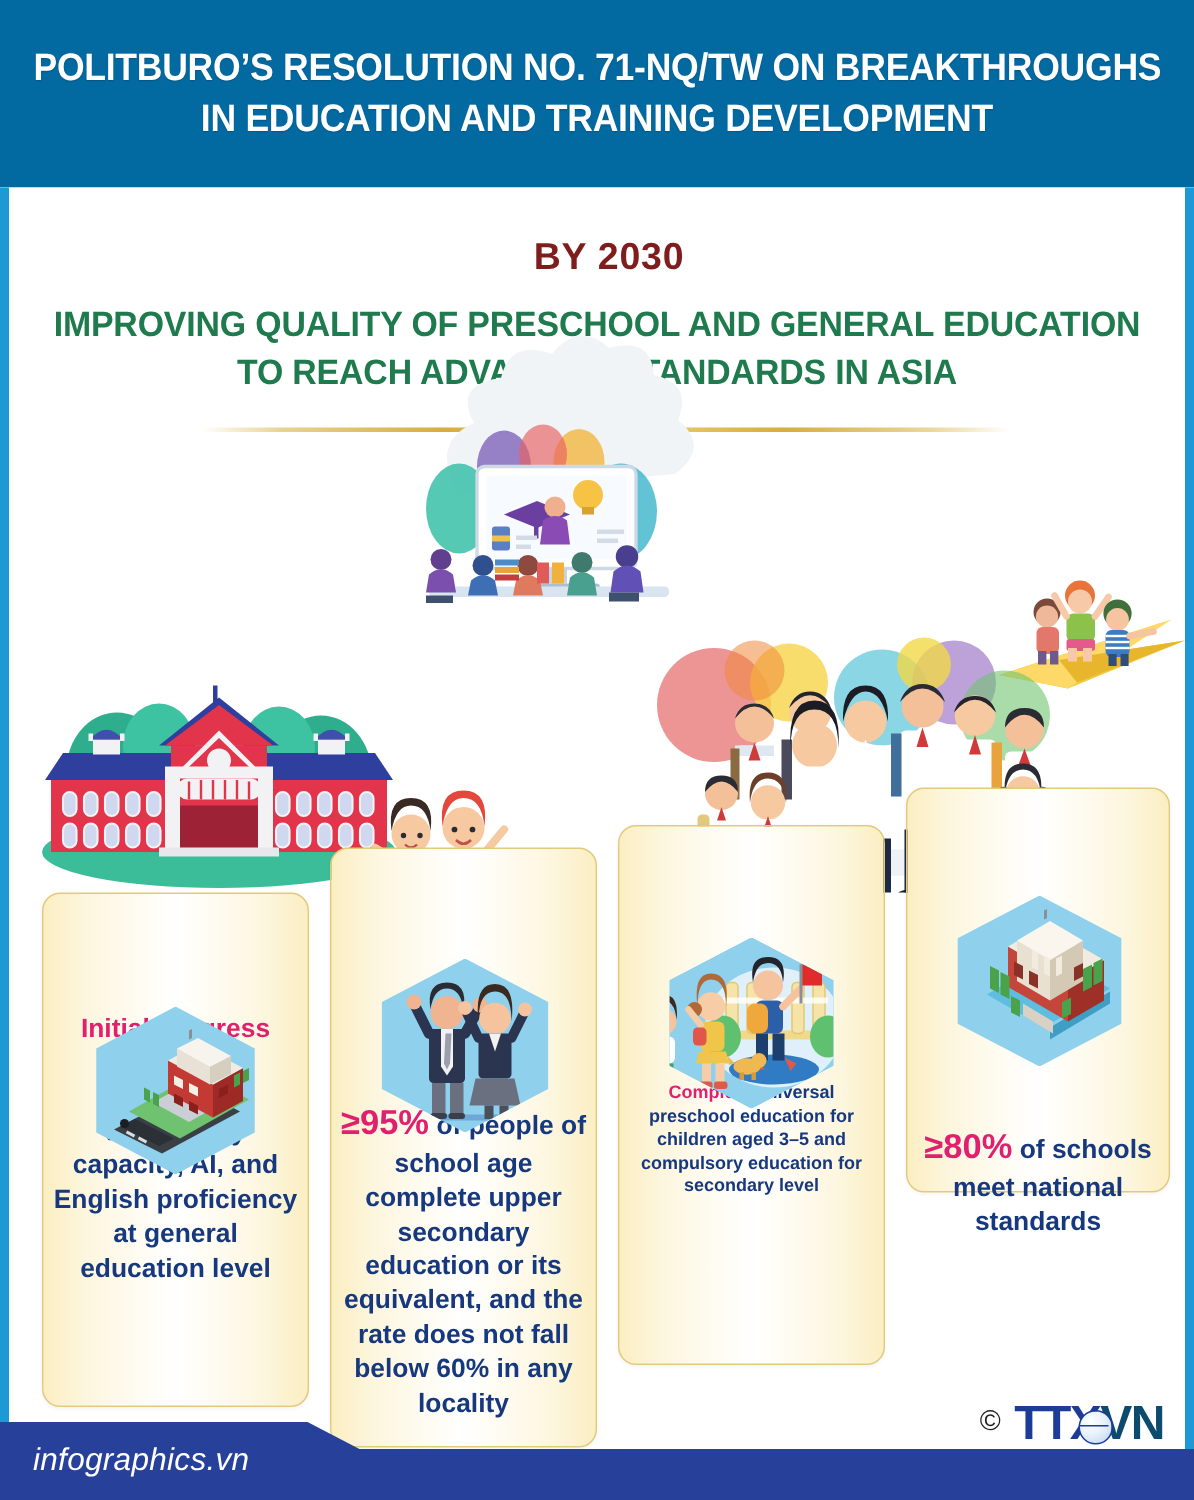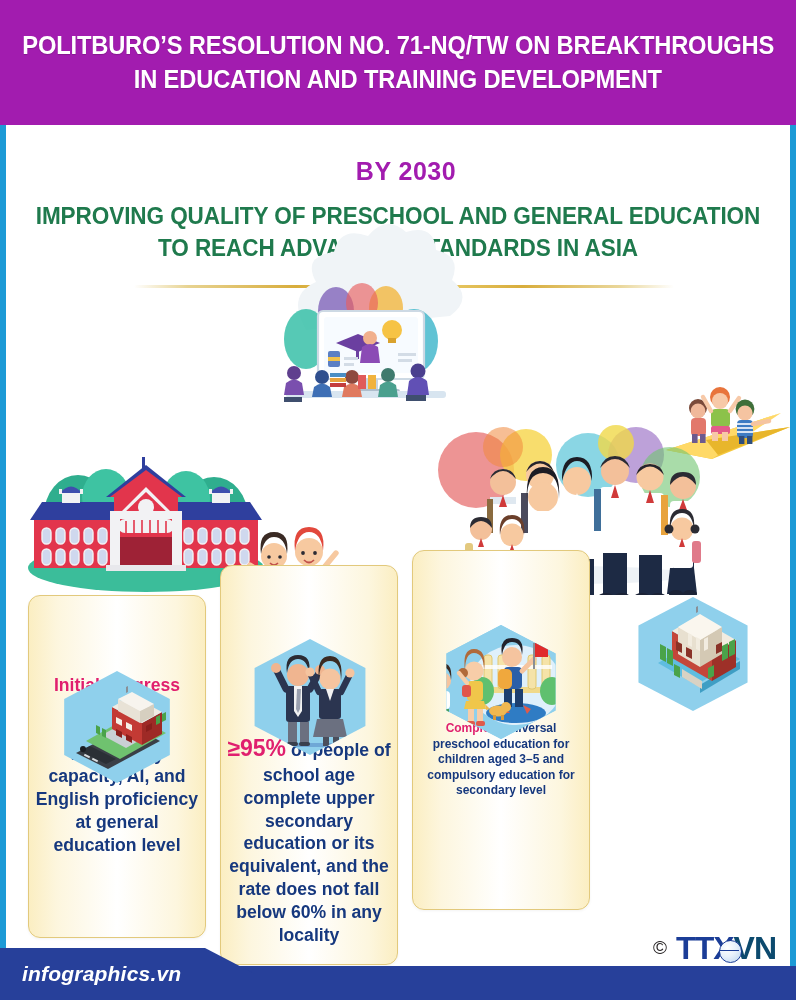--- a/index.html
+++ b/index.html
@@ -6,21 +6,21 @@
   body{
     width:796px;height:1000px;overflow:hidden;
     background:#ffffff;
     font-family:"Liberation Sans", sans-serif;
   }
   .page{position:relative;width:796px;height:1000px;background:#fff;overflow:hidden;}
 
   
   .header{
     position:absolute;left:0;top:0;width:796px;height:125px;
-    background:#a21caf;
+    background:#0369a1;
     display:flex;flex-direction:column;align-items:center;justify-content:center;
   }
   .header .hline{
     color:#ffffff;
     font-family:"Liberation Sans Narrow","Liberation Sans",sans-serif;
     font-weight:bold;
     font-size:25.5px;
     letter-spacing:-0.2px;
     line-height:1.32;
     text-align:center;
@@ -35,21 +35,21 @@
     background:#ffffff;
     border-left:6px solid #1d9ad6;
     border-right:6px solid #1d9ad6;
     box-sizing:border-box;
   }
 
   
   .by-year{
     position:absolute;left:16px;right:0;top:32px;
     text-align:center;
-    color:#a21caf;
+    color:#7f1d1d;
     font-weight:bold;font-size:25px;letter-spacing:.5px;
   }
   .sub-line{
     position:absolute;left:0;right:0;
     text-align:center;
     color:#1f7a4d;
     font-family:"Liberation Sans Narrow","Liberation Sans",sans-serif;
     font-weight:bold;
     font-size:23.5px;
     letter-spacing:-0.1px;
@@ -106,21 +106,21 @@
   .footer-bar{
     position:absolute;left:0;bottom:0;width:796px;height:34px;background:#27409a;
   }
   .ribbon{
     position:absolute;left:0;bottom:0;width:255px;height:52px;
     background:#27409a;
     clip-path:polygon(0 0,205px 0,255px 26px,255px 52px,0 52px);
     display:flex;align-items:center;
   }
   .ribbon span{
-    color:#fff;font-style:italic;font-weight:bold;font-size:21px;
+    color:#fff;font-style:italic;font-weight:normal;font-size:21px;
     padding-left:22px;letter-spacing:.2px;
   }
   .credit{
     position:absolute;right:14px;bottom:36px;
     display:flex;align-items:center;gap:9px;
   }
   .copy{font-size:19px;color:#231f20;}
   .ttx{position:relative;line-height:1;}
   .ttx .big{
     font-family:"Liberation Sans Narrow","Liberation Sans",sans-serif;
@@ -606,20 +606,26 @@
           <g>
             <ellipse cx="60" cy="86" rx="9" ry="5.5" fill="#f0b850"></ellipse>
             <circle cx="68" cy="82" r="5" fill="#f0b850"></circle>
             <path d="M52 84 l-5 -5 l1 6z" fill="#f0b850"></path>
             <rect x="55" y="90" width="3" height="5" fill="#d89a3a"></rect>
             <rect x="63" y="90" width="3" height="5" fill="#d89a3a"></rect>
           </g>
         </svg>
       </div>
 
+      <div class="card" style="left:598px;top:400px;width:176px;height:270px;">
+        <div class="card-text" style="top:224px;font-size:17.6px;">
+          <span class="hl" style="font-size:23px;">≥80%</span> 
+          <span>of schools meet national standards</span>
+        </div>
+      </div>
       <div class="hex" style="left:624px;top:472px;width:126px;height:114px;">
         <svg viewBox="0 0 126 114" width="126" height="114">
           <polygon points="28,66 66,88 110,62 72,40" fill="#5fbde0"></polygon>
           <polygon points="70,88 110,64 110,72 70,96" fill="#3f9ec4"></polygon>
           <polygon points="42,34 82,57 82,84 42,61" fill="#c4463a"></polygon>
           <polygon points="82,57 106,43 106,70 82,84" fill="#9e3028"></polygon>
           <polygon points="42,34 66,20 106,43 82,57" fill="#f2ece0"></polygon>
           <polygon points="48,30 70,43 70,70 48,57" fill="#e8e0d0"></polygon>
           <polygon points="70,43 92,30 92,57 70,70" fill="#d4c9b4"></polygon>
           <polygon points="48,30 70,17 92,30 70,43" fill="#faf6ee"></polygon>

